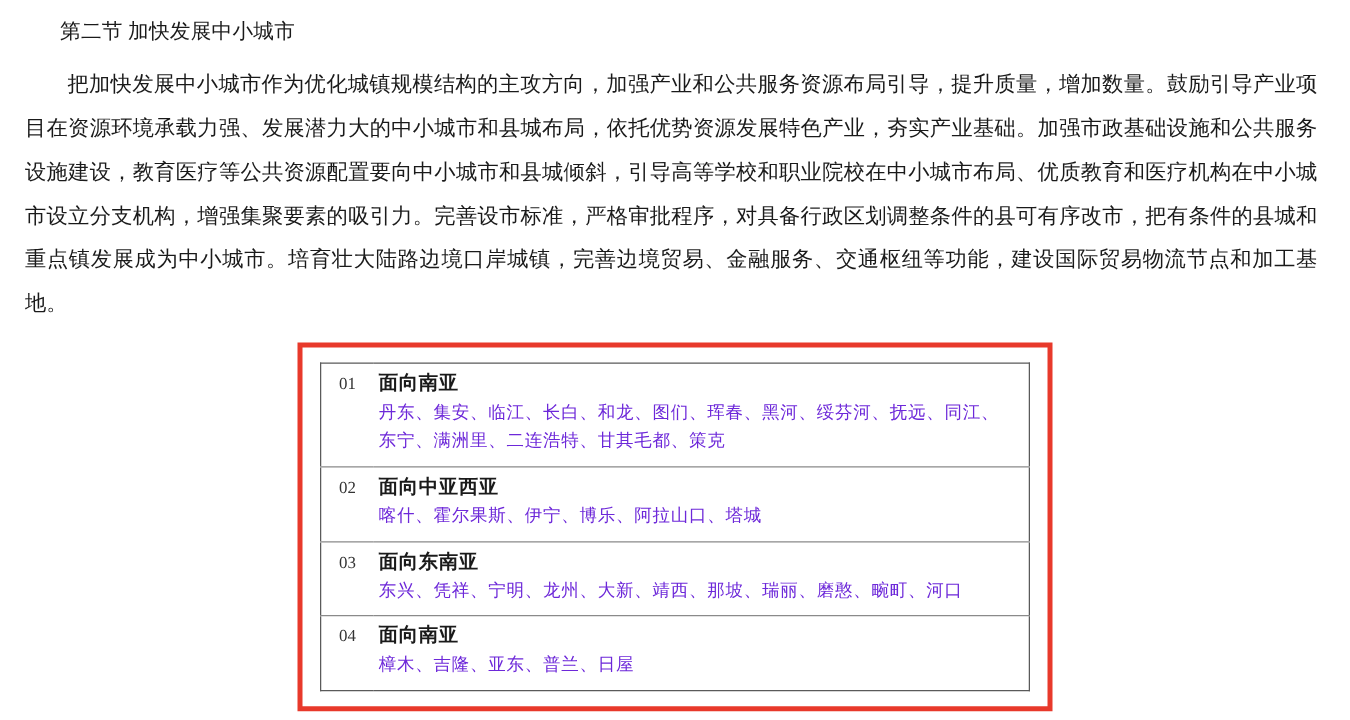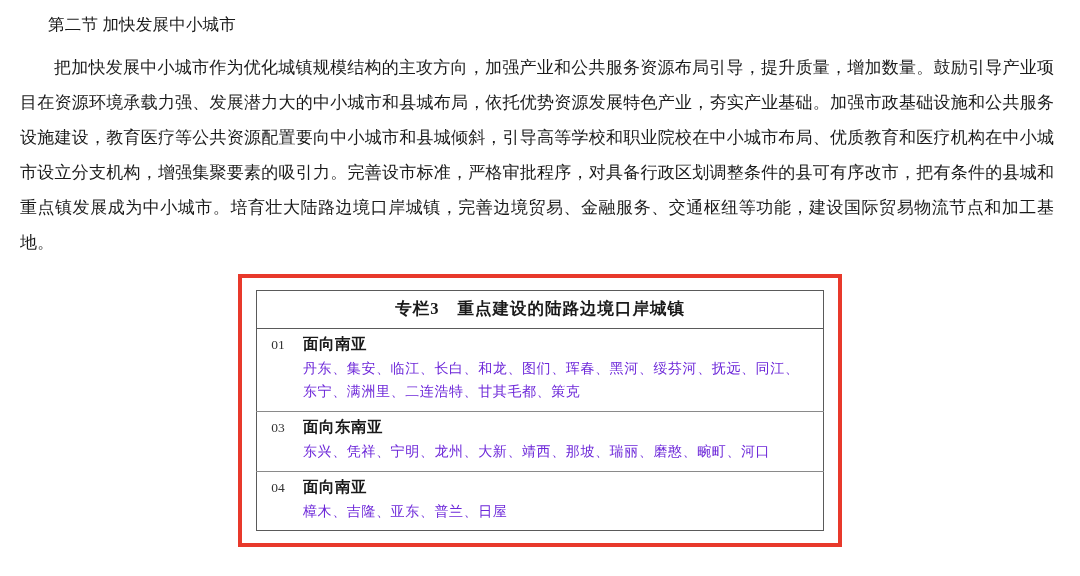--- a/index.html
+++ b/index.html
@@ -111,36 +111,36 @@
 
   <div class="section-heading">第二节 加快发展中小城市</div>
 
   <div class="body-paragraph">把加快发展中小城市作为优化城镇规模结构的主攻方向，加强产业和公共服务资源布局引导，提升质量，增加数量。鼓励引导产业项目在资源环境承载力强、发展潜力大的中小城市和县城布局，依托优势资源发展特色产业，夯实产业基础。加强市政基础设施和公共服务设施建设，教育医疗等公共资源配置要向中小城市和县城倾斜，引导高等学校和职业院校在中小城市布局、优质教育和医疗机构在中小城市设立分支机构，增强集聚要素的吸引力。完善设市标准，严格审批程序，对具备行政区划调整条件的县可有序改市，把有条件的县城和重点镇发展成为中小城市。培育壮大陆路边境口岸城镇，完善边境贸易、金融服务、交通枢纽等功能，建设国际贸易物流节点和加工基地。</div>
 
   <div class="figure-wrap">
 
     <div class="highlight-frame" style="border-color: rgb(232, 57, 43);">
       <table class="box-table">
         <tbody>
-          <tr class="box-title-row">
-            <td colspan="2">
-              <span class="box-title">
-                <span>专栏</span><span class="num">3</span><span class="gap"></span><span>重点建设的陆路边境口岸城镇</span>
-              </span>
-            </td>
-          </tr>
 
           <tr class="item-row first">
             <td class="idx-cell">01</td>
             <td>
               <div class="item-region">面向南亚</div>
               <div class="item-cities">丹东、集安、临江、长白、和龙、图们、珲春、黑河、绥芬河、抚远、同江、东宁、满洲里、二连浩特、甘其毛都、策克</div>
             </td>
           </tr>
 
+          <tr class="item-row">
+            <td class="idx-cell">02</td>
+            <td>
+              <div class="item-region">面向中亚西亚</div>
+              <div class="item-cities">喀什、霍尔果斯、伊宁、博乐、阿拉山口、塔城</div>
+            </td>
+          </tr>
 
           <tr class="item-row">
             <td class="idx-cell">03</td>
             <td>
               <div class="item-region">面向东南亚</div>
               <div class="item-cities">东兴、凭祥、宁明、龙州、大新、靖西、那坡、瑞丽、磨憨、畹町、河口</div>
             </td>
           </tr>
 
           <tr class="item-row">

